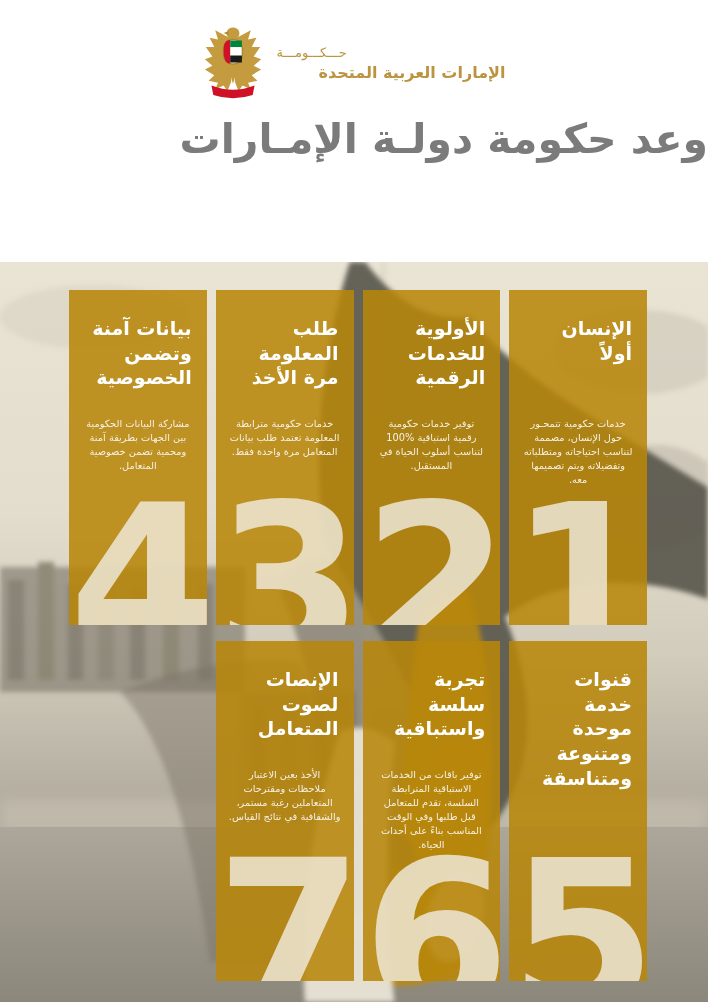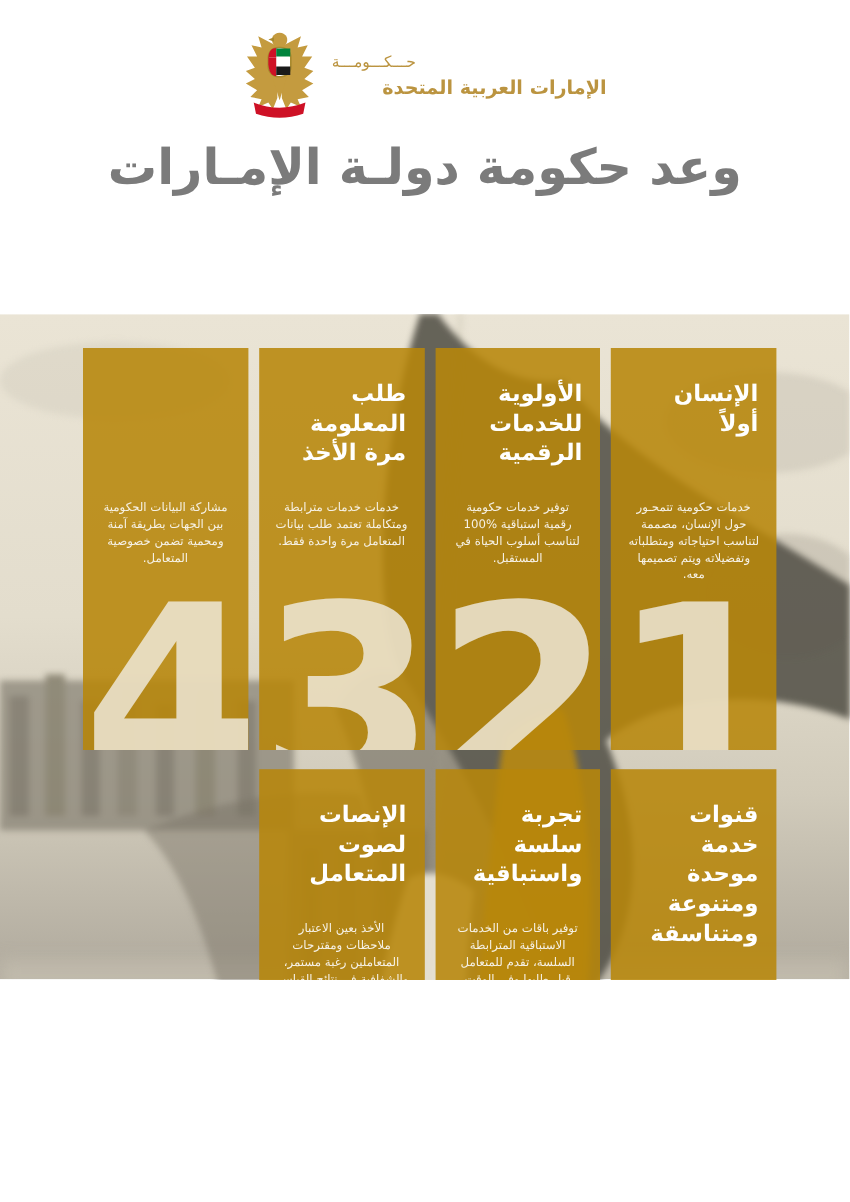--- a/index.html
+++ b/index.html
@@ -1,25 +1,25 @@
 <!DOCTYPE html>
 <html lang="ar"><head>
 <meta charset="utf-8">
 <style>
   html,body{margin:0;padding:0;}
   body{background:#ffffff;font-family:"DejaVu Sans",sans-serif;}
-  .page{position:relative;width:708px;height:816px;background:#ffffff;overflow:hidden;margin:0 auto;}
+  .page{position:relative;width:708px;height:1002px;background:#ffffff;overflow:hidden;margin:0 auto;}
 
   
   .logo-row{position:absolute;top:24px;left:0;right:0;display:flex;justify-content:center;align-items:center;gap:14px;}
   .emblem{width:60px;height:78px;flex:0 0 auto;}
   .logo-text{text-align:left;direction:rtl;color:#BB9440;}
   .logo-text .l1{font-size:13px;letter-spacing:1px;margin-bottom:3px;}
   .logo-text .l2{font-size:16px;font-weight:bold;margin-left:42px;}
-  .poster-title{position:absolute;top:112px;left:0;right:0;margin:0;text-align:center;direction:rtl;
+  .poster-title{position:absolute;top:112px;left:0;right:0;margin:0;text-align:right;direction:rtl;
     color:#7B7B7B;font-size:41px;font-weight:bold;line-height:1.32;}
 
   
   .photo{position:absolute;top:262px;left:0;width:708px;height:740px;overflow:hidden;
     background:linear-gradient(180deg,#EAE4D5 0%,#E3DDCD 34%,#D1CBBB 54%,#B4AEA1 72%,#9B9589 100%);}
   .ph-horizon{position:absolute;top:538px;left:0;width:708px;height:34px;background:#C6C0B1;filter:blur(7px);opacity:.7;}
   .ph-sea{position:absolute;top:565px;left:0;width:708px;height:175px;background:linear-gradient(180deg,#ACA79A,#8C877B);}
   .ph-svg{position:absolute;top:0;left:0;filter:blur(2.5px);}
 
   
@@ -114,25 +114,26 @@
     </div>
 
     <div class="card">
       <h2 class="card-title">الأولوية للخدمات الرقمية</h2>
       <div class="card-desc">توفير خدمات حكومية رقمية استباقية %100 لتناسب أسلوب الحياة في المستقبل.</div>
       <div class="card-num">2</div>
     </div>
 
     <div class="card">
       <h2 class="card-title">طلب المعلومة مرة الأخذ</h2>
-      <div class="card-desc">خدمات خدمات مترابطة ومتكاملة تعتمد طلب بيانات المتعامل مرة واحدة فقط.</div>
+      <div class="card-desc">خدمات حكومية مترابطة المعلومة تعتمد طلب بيانات المتعامل مرة واحدة فقط.</div>
       <div class="card-num">3</div>
     </div>
 
     <div class="card">
+      <h2 class="card-title">بيانات آمنة وتضمن الخصوصية</h2>
       <div class="card-desc">مشاركة البيانات الحكومية بين الجهات بطريقة آمنة ومحمية تضمن خصوصية المتعامل.</div>
       <div class="card-num">4</div>
     </div>
 
     <div class="card">
       <h2 class="card-title">قنوات خدمة موحدة ومتنوعة ومتناسقة</h2>
       <div class="card-num">5</div>
     </div>
 
     <div class="card">

